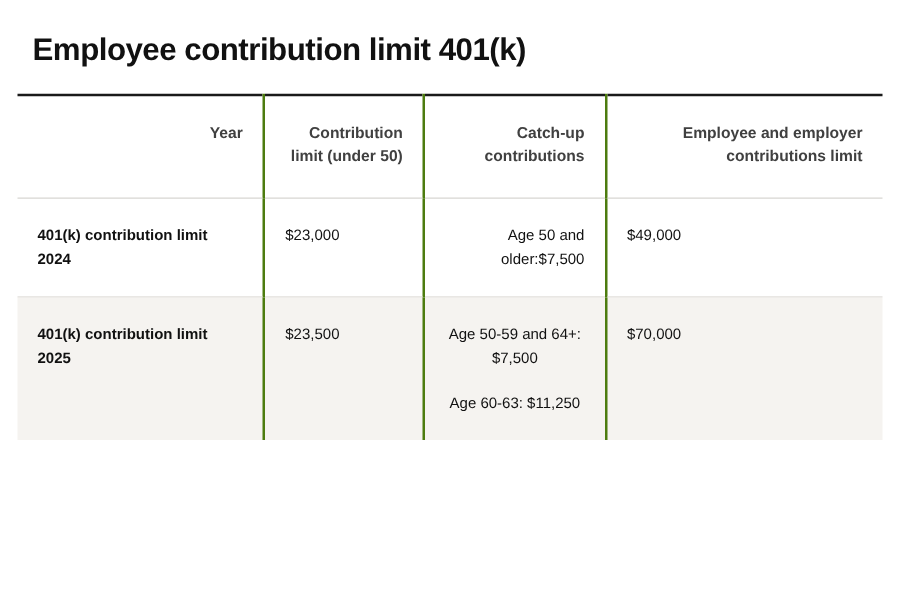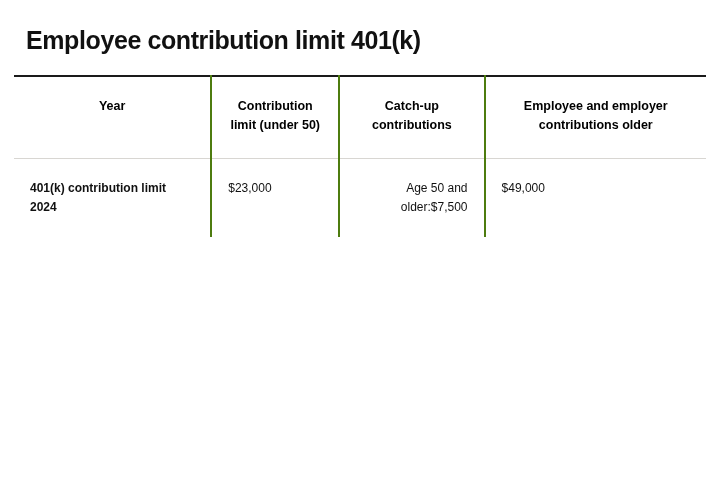--- a/index.html
+++ b/index.html
@@ -35,25 +35,25 @@
   table.limits {
     width: 100%;
     border-collapse: collapse;
     table-layout: fixed;
   }
   table.limits thead tr {
     border-top: 2px solid #1a1a1a;
     border-bottom: 1px solid #d8d6d2;
   }
   table.limits th {
-    text-align: center;
+    text-align: right;
     vertical-align: top;
     font-size: 12.5px;
     font-weight: bold;
-    color: #000000;
+    color: #404040;
     line-height: 1.55;
     padding: 20px 16px 22px 16px;
   }
   table.limits td {
     vertical-align: top;
     font-size: 12px;
     line-height: 1.6;
     color: #111111;
     padding: 20px 16px 20px 16px;
     border-bottom: 1px solid #e2e0dc;
@@ -97,29 +97,38 @@
         <col class="col-year">
         <col class="col-limit">
         <col class="col-catch">
         <col class="col-total">
       </colgroup>
       <thead>
         <tr>
           <th>Year</th>
           <th class="sep">Contribution limit (under 50)</th>
           <th class="sep">Catch-up contributions</th>
-          <th class="sep">Employee and employer contributions older</th>
+          <th class="sep">Employee and employer contributions limit</th>
         </tr>
       </thead>
       <tbody>
         <tr class="row-main">
           <td class="cell-label">401(k) contribution limit 2024</td>
           <td class="sep">$23,000</td>
           <td class="sep left-align">
             <div class="catch-block">Age 50 and older:$7,500</div>
           </td>
           <td class="sep">$49,000</td>
         </tr>
+        <tr class="row-alt">
+          <td class="cell-label">401(k) contribution limit 2025</td>
+          <td class="sep">$23,500</td>
+          <td class="sep catch-center">
+            <div class="catch-block">Age 50-59 and 64+: $7,500</div>
+            <div class="catch-block">Age 60-63: $11,250</div>
+          </td>
+          <td class="sep">$70,000</td>
+        </tr>
       </tbody>
     </table>
   </div>
 
 </div>
 
 </body></html>

